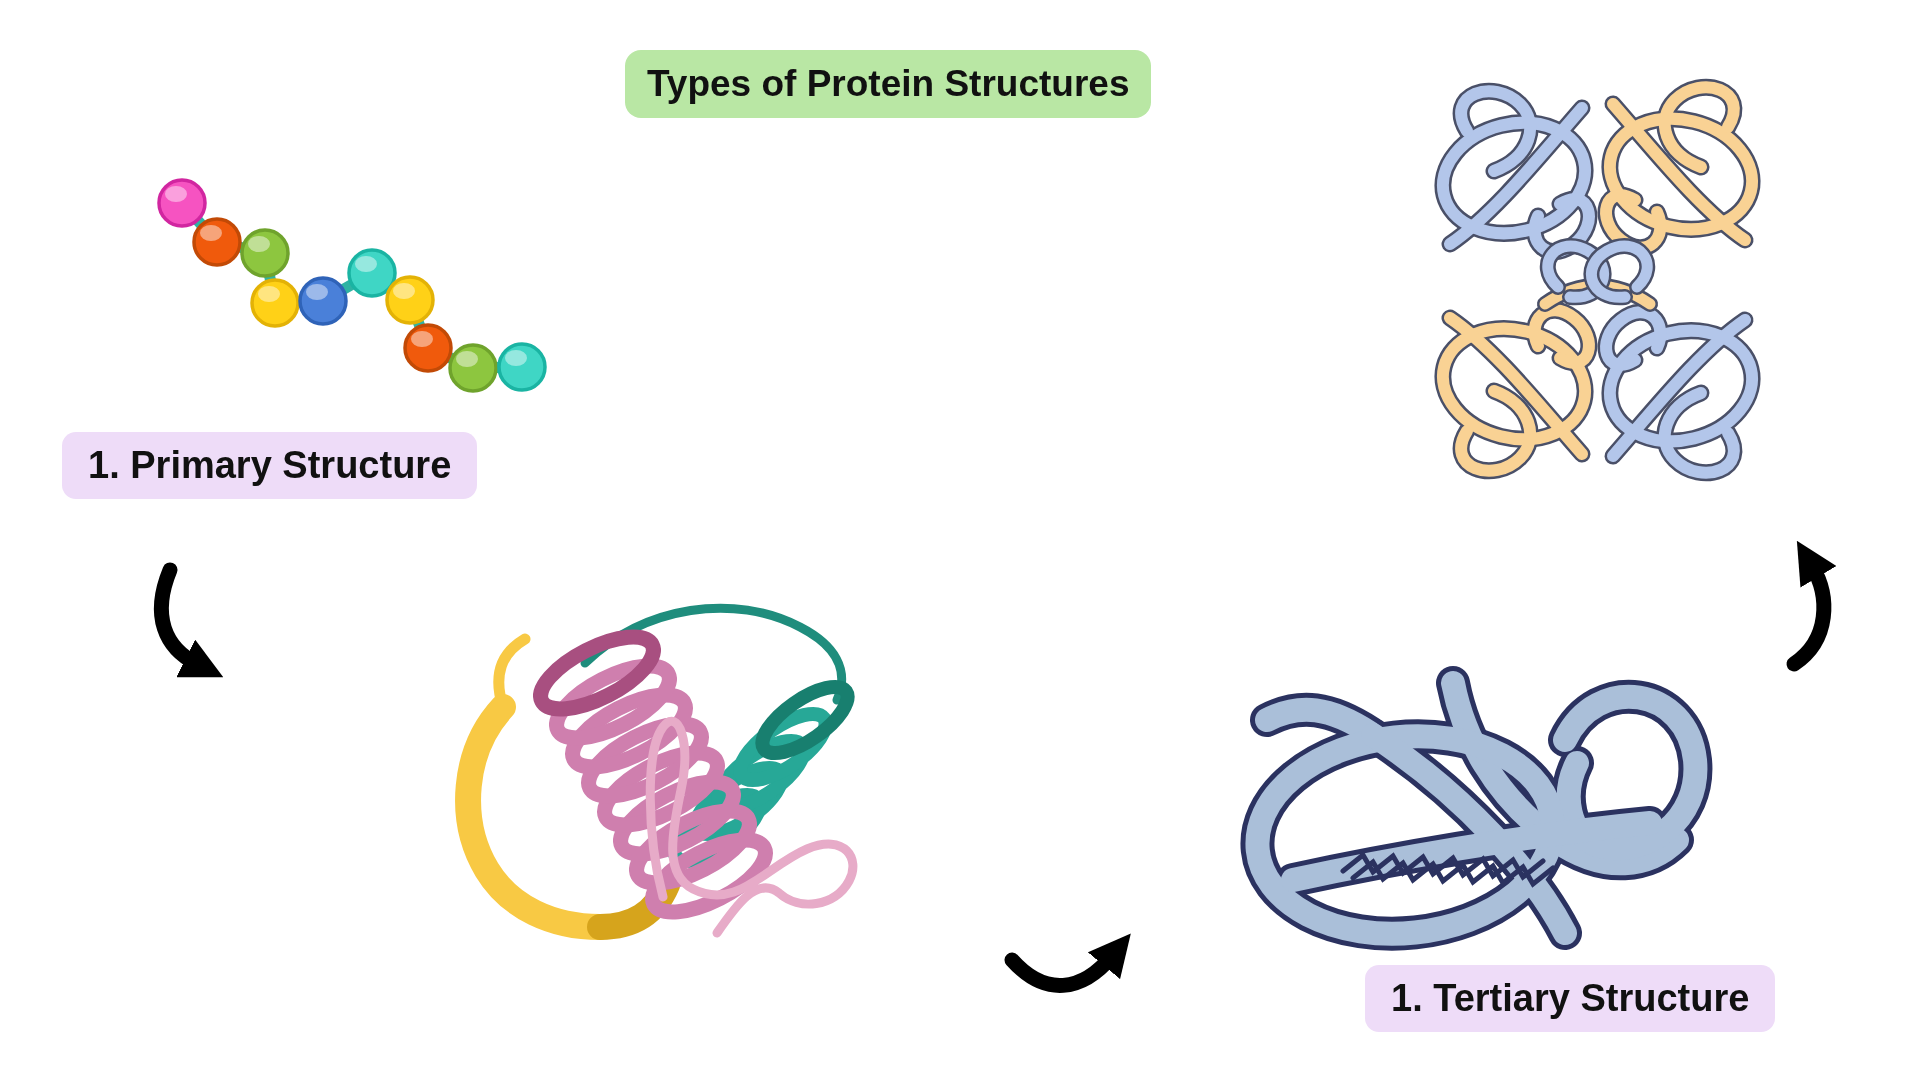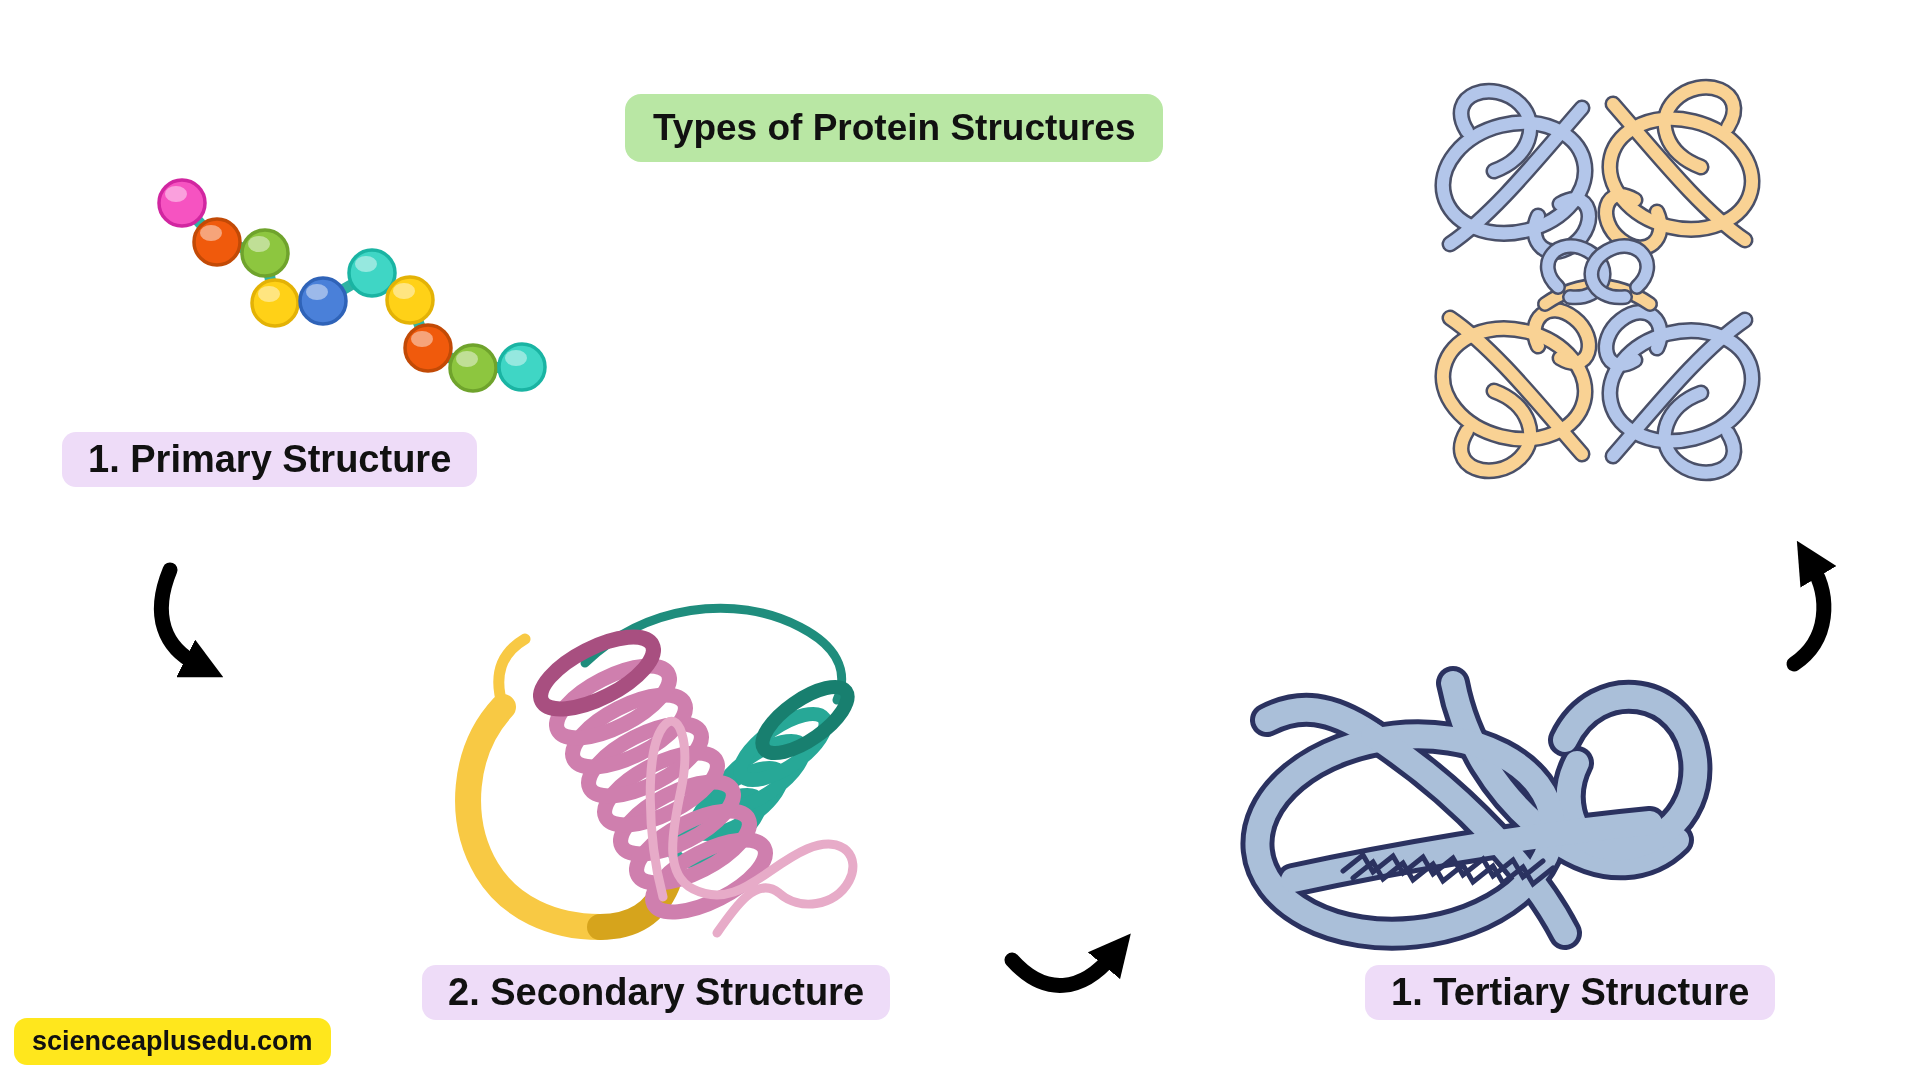--- a/index.html
+++ b/index.html
@@ -3,22 +3,22 @@
 <meta charset="utf-8">
 <style>
   :root{
     --green:#b9e7a4; --lavender:#eedcf8; --yellow:#ffe71d;
     --navy:#2b3260; --tube:#aabfd9;
   }
   html,body{margin:0;padding:0;background:#fff;}
   .canvas{position:relative;width:1920px;height:1080px;background:#ffffff;overflow:hidden;
           font-family:"Liberation Sans",sans-serif;color:#111;}
   .pill{position:absolute;display:inline-block;white-space:nowrap;font-weight:700;}
-  .title-pill{background:var(--green);border-radius:16px;font-size:37px;padding:13px 28px;margin-top:44px;}
-  .label-pill{background:var(--lavender);border-radius:14px;font-size:38px;padding:6px 26px;}
+  .title-pill{background:var(--green);border-radius:16px;font-size:37px;padding:13px 22px;}
+  .label-pill{background:var(--lavender);border-radius:14px;font-size:38px;padding:12px 26px;}
   .watermark-pill{background:var(--yellow);border-radius:13px;font-size:27px;padding:8px 18px;}
   svg{position:absolute;overflow:visible;}
 </style>
 </head>
 <body>
 
 <div class="canvas">
 
   <div class="pill title-pill" style="left:625px;top:50px;">Types of Protein Structures</div>
 
@@ -98,21 +98,20 @@
       <ellipse cx="224" cy="156" rx="62" ry="25" transform="rotate(-27 224 156)" stroke="#cf7fae"></ellipse>
       <ellipse cx="208" cy="127" rx="62" ry="25" transform="rotate(-27 208 127)" stroke="#cf7fae"></ellipse>
       <ellipse cx="192" cy="98" rx="62" ry="25" transform="rotate(-27 192 98)" stroke="#a84f80"></ellipse>
     </g>
 
     <path d="M 258,322 C 242,262 240,175 258,152 C 274,132 286,168 276,215 C 266,262 260,300 288,314
              C 332,336 360,292 402,274 C 440,258 456,284 444,306 C 430,332 394,336 374,318
              C 352,300 330,332 312,358" fill="none" stroke-width="9" stroke-linecap="round" stroke="#e7abc8"></path>
   </svg>
 
-  <div class="pill label-pill" style="left:422px;top:965px;">2. Secondary Structure</div>
 
   <svg style="left:1000px;top:922px;" width="145" height="95" viewBox="0 0 145 95">
     <defs>
       <marker id="ah2" viewBox="0 0 10 10" refX="3" refY="5" markerWidth="42" markerHeight="42" markerUnits="userSpaceOnUse" orient="auto">
           <path d="M0,0 L10,5 L0,10 z" fill="#000"></path>
         </marker>
     </defs>
     <path d="M 12,38 C 45,75 82,70 112,34" fill="none" stroke="#000" stroke-width="15" stroke-linecap="round" marker-end="url(#ah2)"></path>
   </svg>
 
@@ -221,15 +220,14 @@
       <path d="M 125,232 C 160,208 195,208 230,232" stroke-width="16" stroke="#4a5068"></path>
       <path d="M 125,232 C 160,208 195,208 230,232" stroke-width="11" stroke="#f9d294"></path>
       <path d="M 138,215 C 113,192 138,162 168,179 C 196,195 184,229 150,225" stroke-width="16" stroke="#4a5068"></path>
       <path d="M 138,215 C 113,192 138,162 168,179 C 196,195 184,229 150,225" stroke-width="11" stroke="#b3c6ea"></path>
       <path d="M 217,215 C 242,192 217,162 187,179 C 159,195 171,229 205,225" stroke-width="16" stroke="#4a5068"></path>
       <path d="M 217,215 C 242,192 217,162 187,179 C 159,195 171,229 205,225" stroke-width="11" stroke="#b3c6ea"></path>
     </g>
   </svg>
 
 
-  <div class="pill watermark-pill" style="left:14px;top:1018px;">scienceaplusedu.com</div>
 
 </div>
 
 </body></html>

